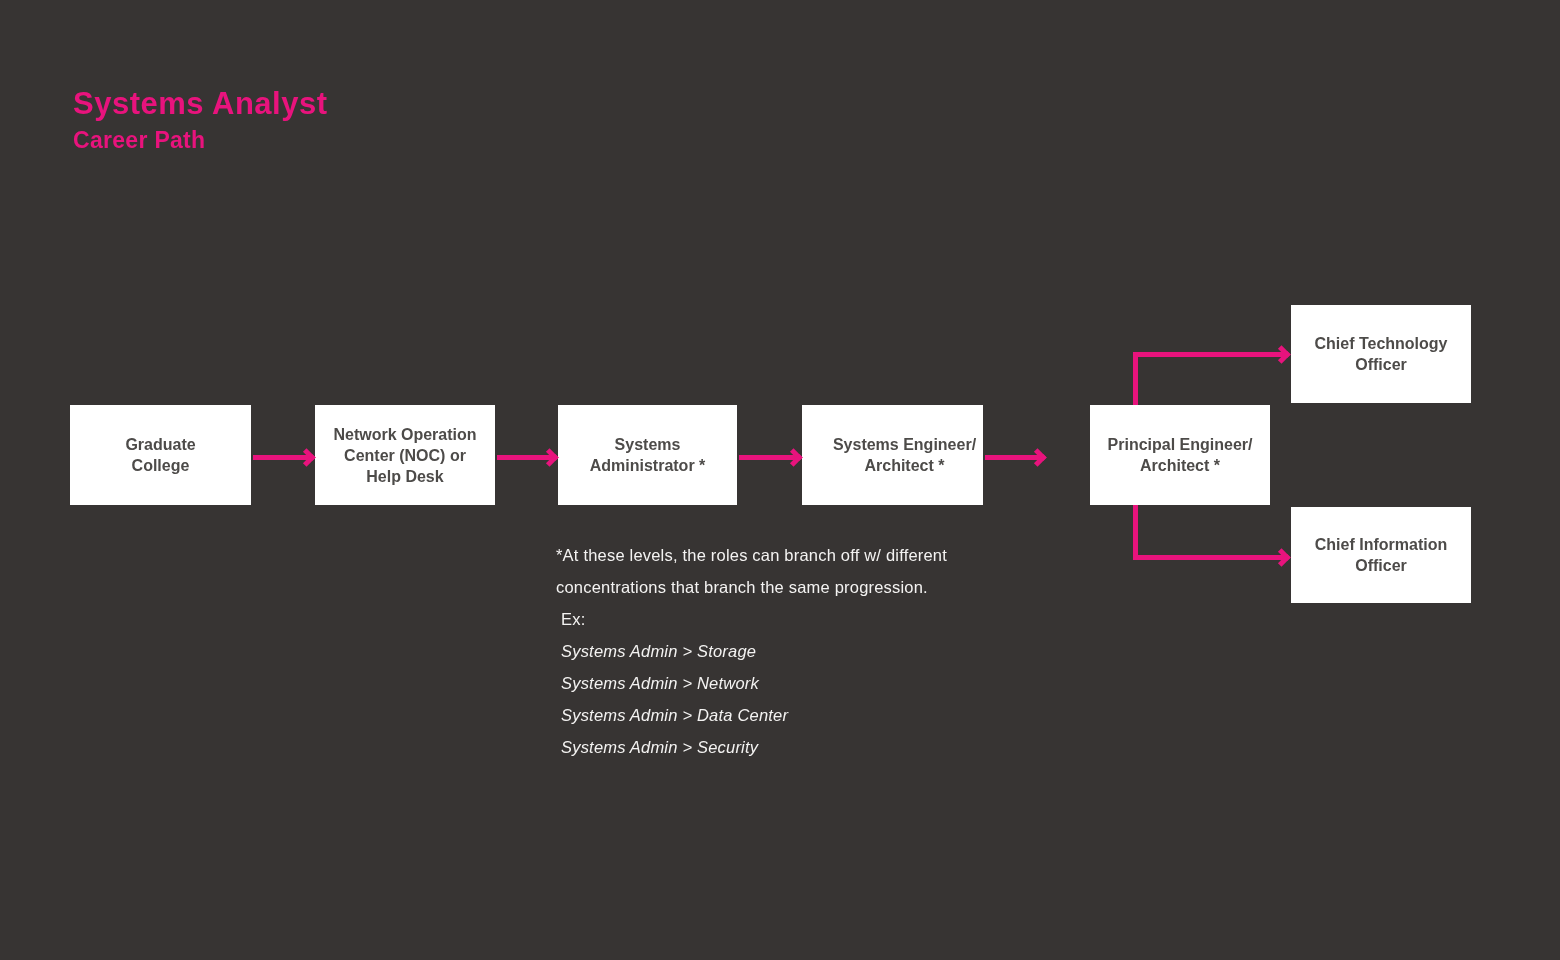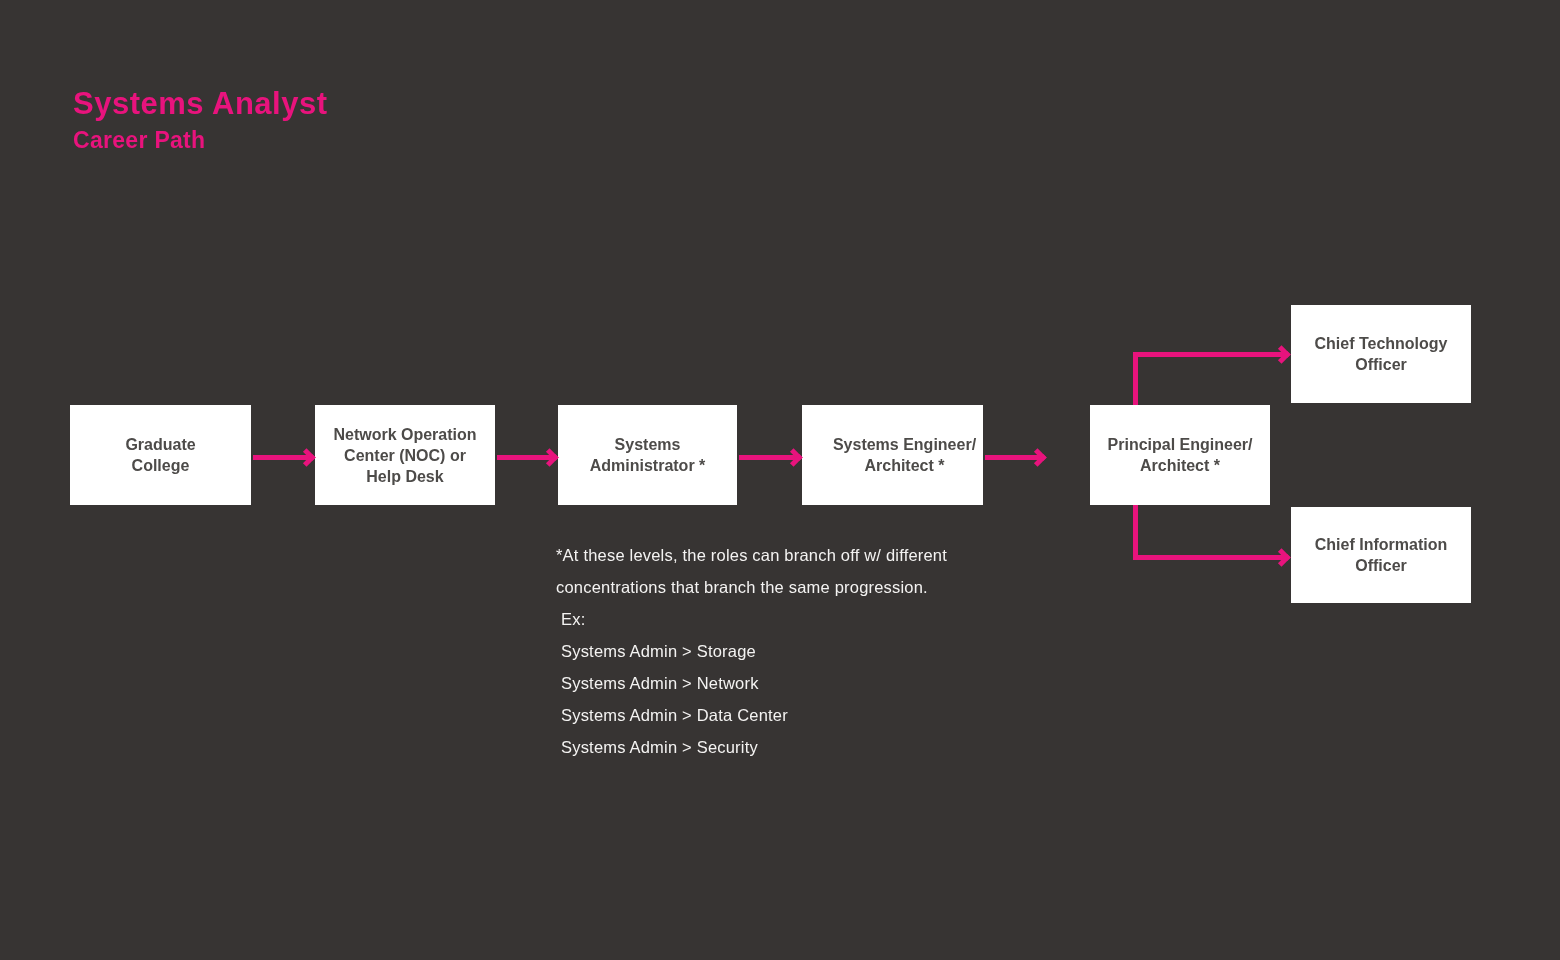--- a/index.html
+++ b/index.html
@@ -100,21 +100,21 @@
   
   .note {
     position: absolute;
     left: 556px; top: 539px;
     color: var(--note-text);
     font-size: 16.5px;
     line-height: 32px;
     letter-spacing: 0.2px;
   }
   .note .ex-head { margin-left: 5px; }
-  .note .ex-line { margin-left: 5px; }
+  .note .ex-line { margin-left: 5px; font-style: italic; }
 </style>
 </head>
 <body>
 
 <div class="canvas">
 
   <div class="hdr">
     <h1>Systems Analyst</h1>
     <h2>Career Path</h2>
   </div>

